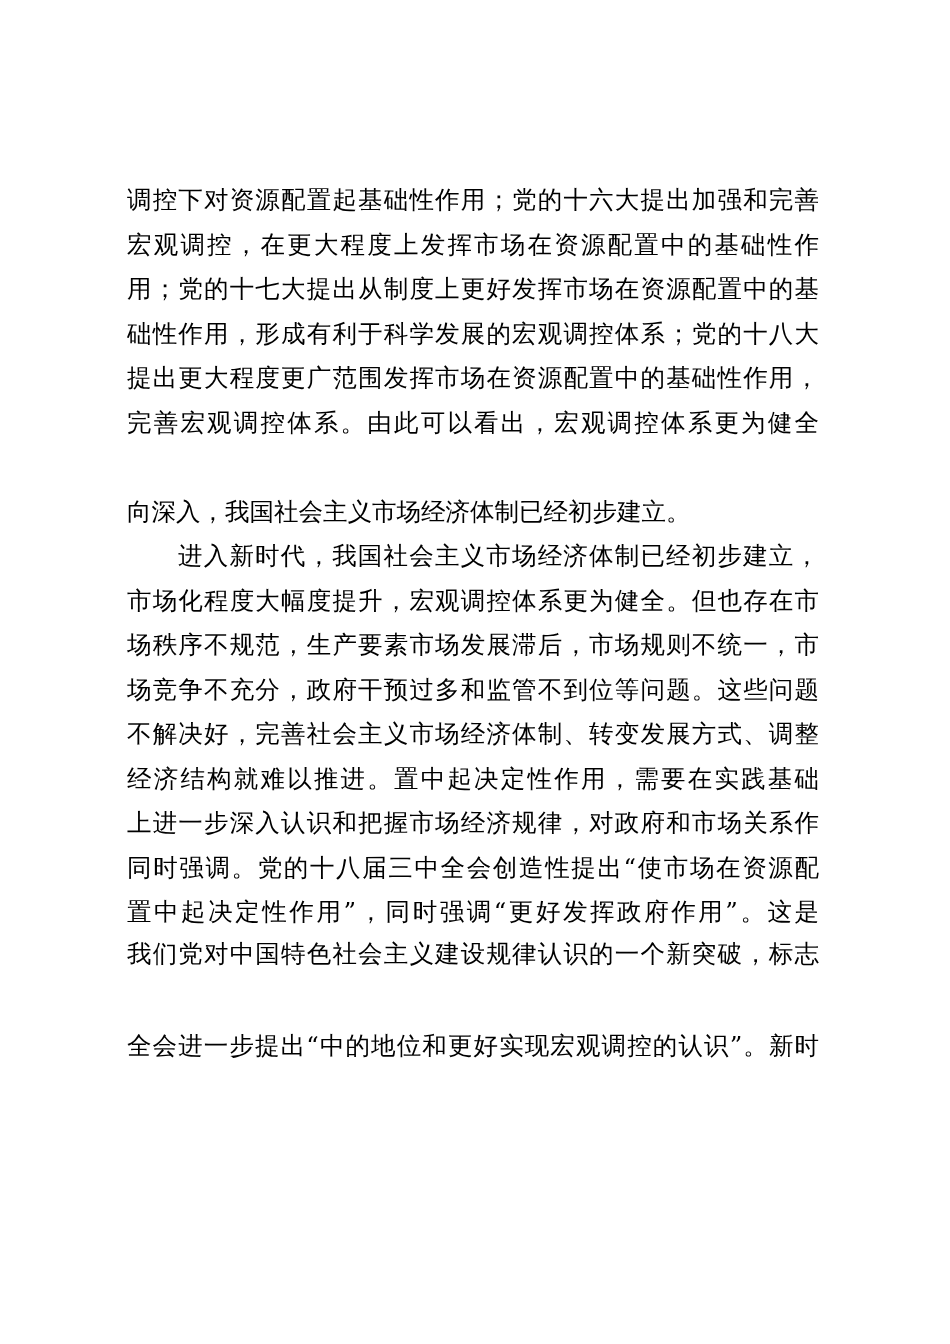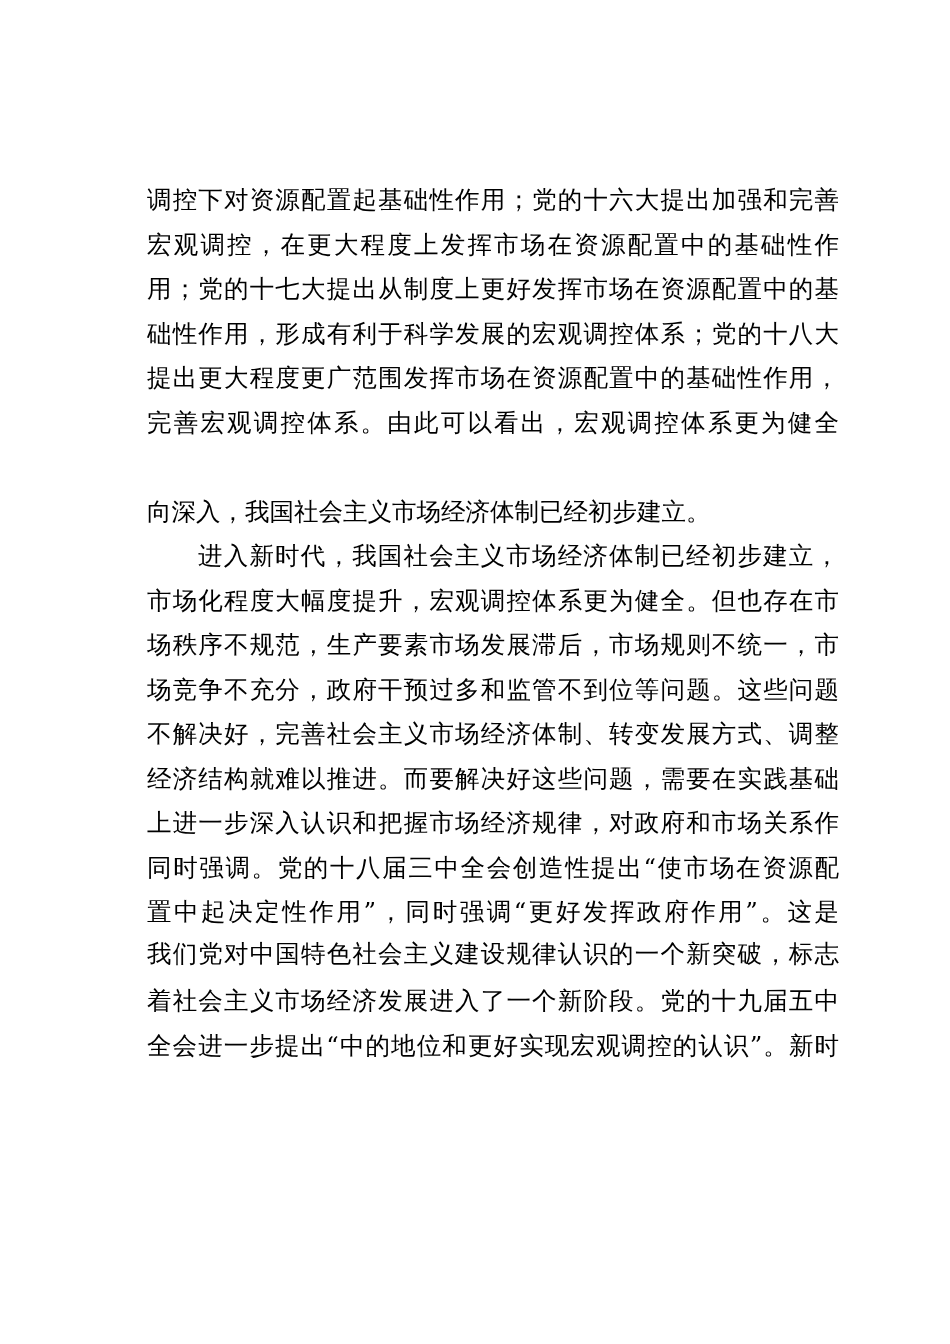--- a/index.html
+++ b/index.html
@@ -1,17 +1,17 @@
 <!DOCTYPE html>
 <html><head>
   <meta charset="utf-8">
   <style>
     html, body { margin: 0; padding: 0; background: #ffffff; }
     body { width: 950px; height: 1344px; position: relative; overflow: hidden; }
-    .page { position: absolute; left: 0; top: 0; width: 844px; height: 1344px; background: #ffffff; margin-left: 20px; }
+    .page { position: absolute; left: 0; top: 0; width: 844px; height: 1344px; background: #ffffff; }
     .line {
       position: absolute;
       left: 127px;
       width: 692px;
       height: 40px;
       font-family: "DejaVu Serif", "Liberation Serif", serif;
       font-size: 24.5px;
       line-height: 40px;
       color: #000000;
       white-space: nowrap;
@@ -33,20 +33,19 @@
   <div class="line" style="top:314px">础性作用，形成有利于科学发展的宏观调控体系；党的十八大</div>
   <div class="line" style="top:358px">提出更大程度更广范围发挥市场在资源配置中的基础性作用，</div>
   <div class="line" style="top:403px">完善宏观调控体系。由此可以看出，宏观调控体系更为健全</div>
   <div class="line last" style="top:492px">向深入，我国社会主义市场经济体制已经初步建立。</div>
 
   <div class="line indent" style="top:536px">进入新时代，我国社会主义市场经济体制已经初步建立，</div>
   <div class="line" style="top:581px">市场化程度大幅度提升，宏观调控体系更为健全。但也存在市</div>
   <div class="line" style="top:625px">场秩序不规范，生产要素市场发展滞后，市场规则不统一，市</div>
   <div class="line" style="top:670px">场竞争不充分，政府干预过多和监管不到位等问题。这些问题</div>
   <div class="line" style="top:714px">不解决好，完善社会主义市场经济体制、转变发展方式、调整</div>
-  <div class="line" style="top:759px">经济结构就难以推进。而要解决好这些问题，需要在实践基础</div>
+  <div class="line" style="top:759px">经济结构就难以推进。置中起决定性作用，需要在实践基础</div>
   <div class="line" style="top:803px">上进一步深入认识和把握市场经济规律，对政府和市场关系作</div>
   <div class="line" style="top:848px">同时强调。党的十八届三中全会创造性提出“使市场在资源配</div>
   <div class="line" style="top:892px">置中起决定性作用”，同时强调“更好发挥政府作用”。这是</div>
   <div class="line" style="top:934px">我们党对中国特色社会主义建设规律认识的一个新突破，标志</div>
-  <div class="line" style="top:981px">着社会主义市场经济发展进入了一个新阶段。党的十九届五中</div>
   <div class="line" style="top:1026px">全会进一步提出“中的地位和更好实现宏观调控的认识”。新时</div>
 </div>
 
 </body></html>

